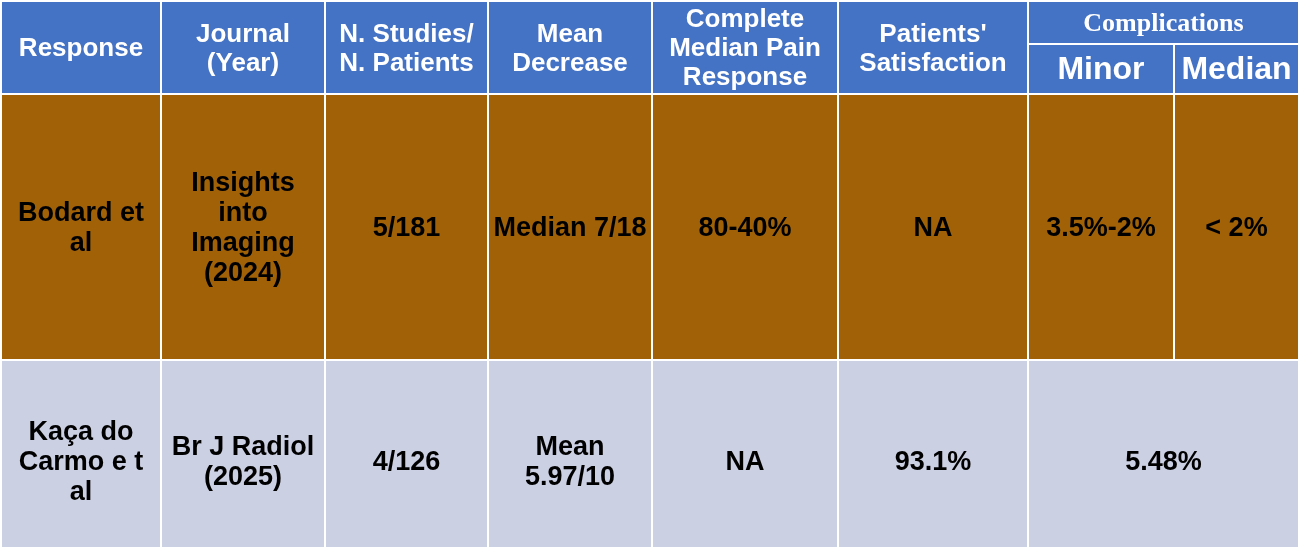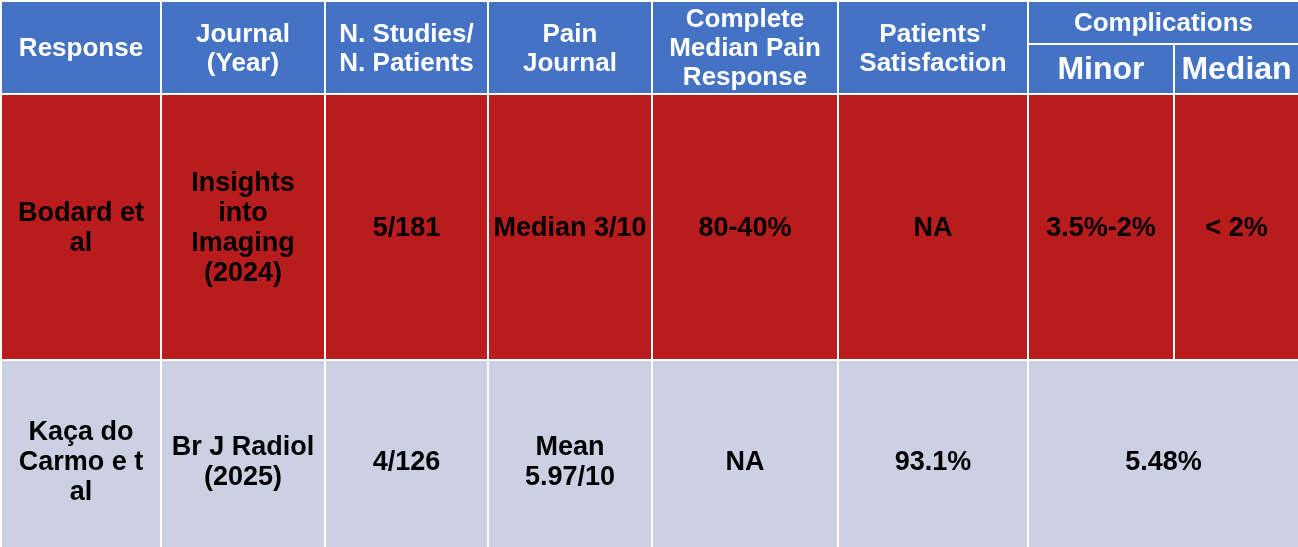--- a/index.html
+++ b/index.html
@@ -41,34 +41,35 @@
 
   
   thead th {
     background: #4472c4;
     color: #ffffff;
     font-size: 26px;
   }
 
   thead th.complications-group {
     font-size: 26px;
+    font-family: Liberation Serif, serif;
   }
 
   thead th.subhead {
     font-size: 32px;
   }
 
   
   tbody td {
     color: #000000;
     font-size: 27px;
   }
 
   tbody tr.row-light td {
-    background: #b91c1c;
+    background: #a16207;
     margin-top: 40px;
   }
 
   tbody tr.row-dark td {
     background: #ccd0e3;
   }
 
   
   col.c-authors      { width: 160px; }
   col.c-journal      { width: 164px; }
@@ -92,36 +93,36 @@
       <col class="c-response">
       <col class="c-satisfaction">
       <col class="c-minor">
       <col class="c-major">
     </colgroup>
     <thead>
       <tr>
         <th rowspan="2">Response</th>
         <th rowspan="2">Journal (Year)</th>
         <th rowspan="2">N. Studies/ N. Patients</th>
-        <th rowspan="2">Pain Journal</th>
+        <th rowspan="2">Mean Decrease</th>
         <th rowspan="2">Complete Median Pain Response</th>
         <th rowspan="2">Patients' Satisfaction</th>
         <th colspan="2" class="complications-group">Complications</th>
       </tr>
       <tr>
         <th class="subhead">Minor</th>
         <th class="subhead">Median</th>
       </tr>
     </thead>
     <tbody>
       <tr class="row-light">
         <td>Bodard et al</td>
         <td>Insights into Imaging (2024)</td>
         <td>5/181</td>
-        <td>Median 3/10</td>
+        <td>Median 7/18</td>
         <td>80-40%</td>
         <td>NA</td>
         <td>3.5%-2%</td>
         <td>&lt; 2%</td>
       </tr>
       <tr class="row-dark">
         <td>Kaça do Carmo e t al</td>
         <td>Br J Radiol (2025)</td>
         <td>4/126</td>
         <td>Mean 5.97/10</td>

